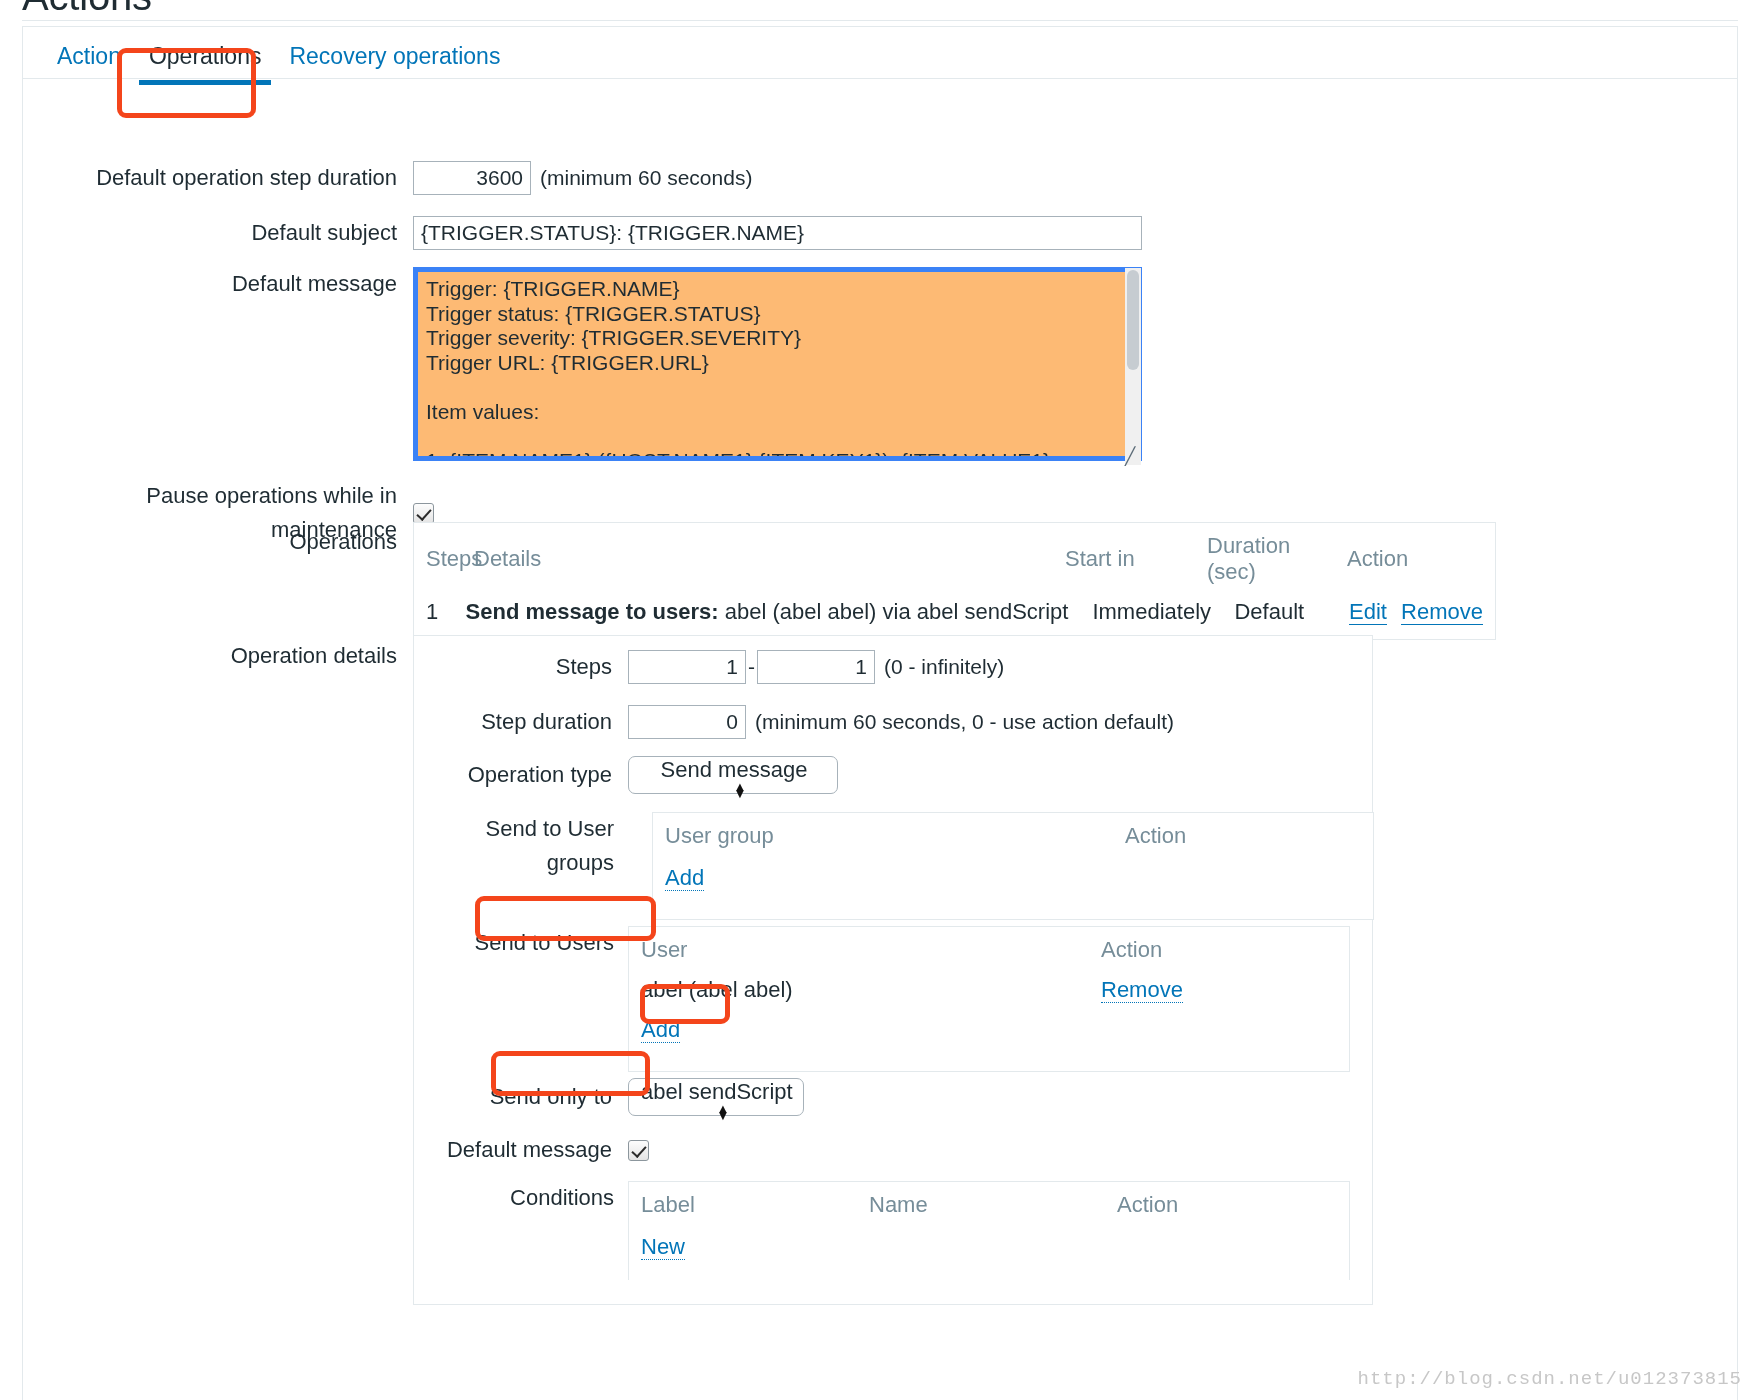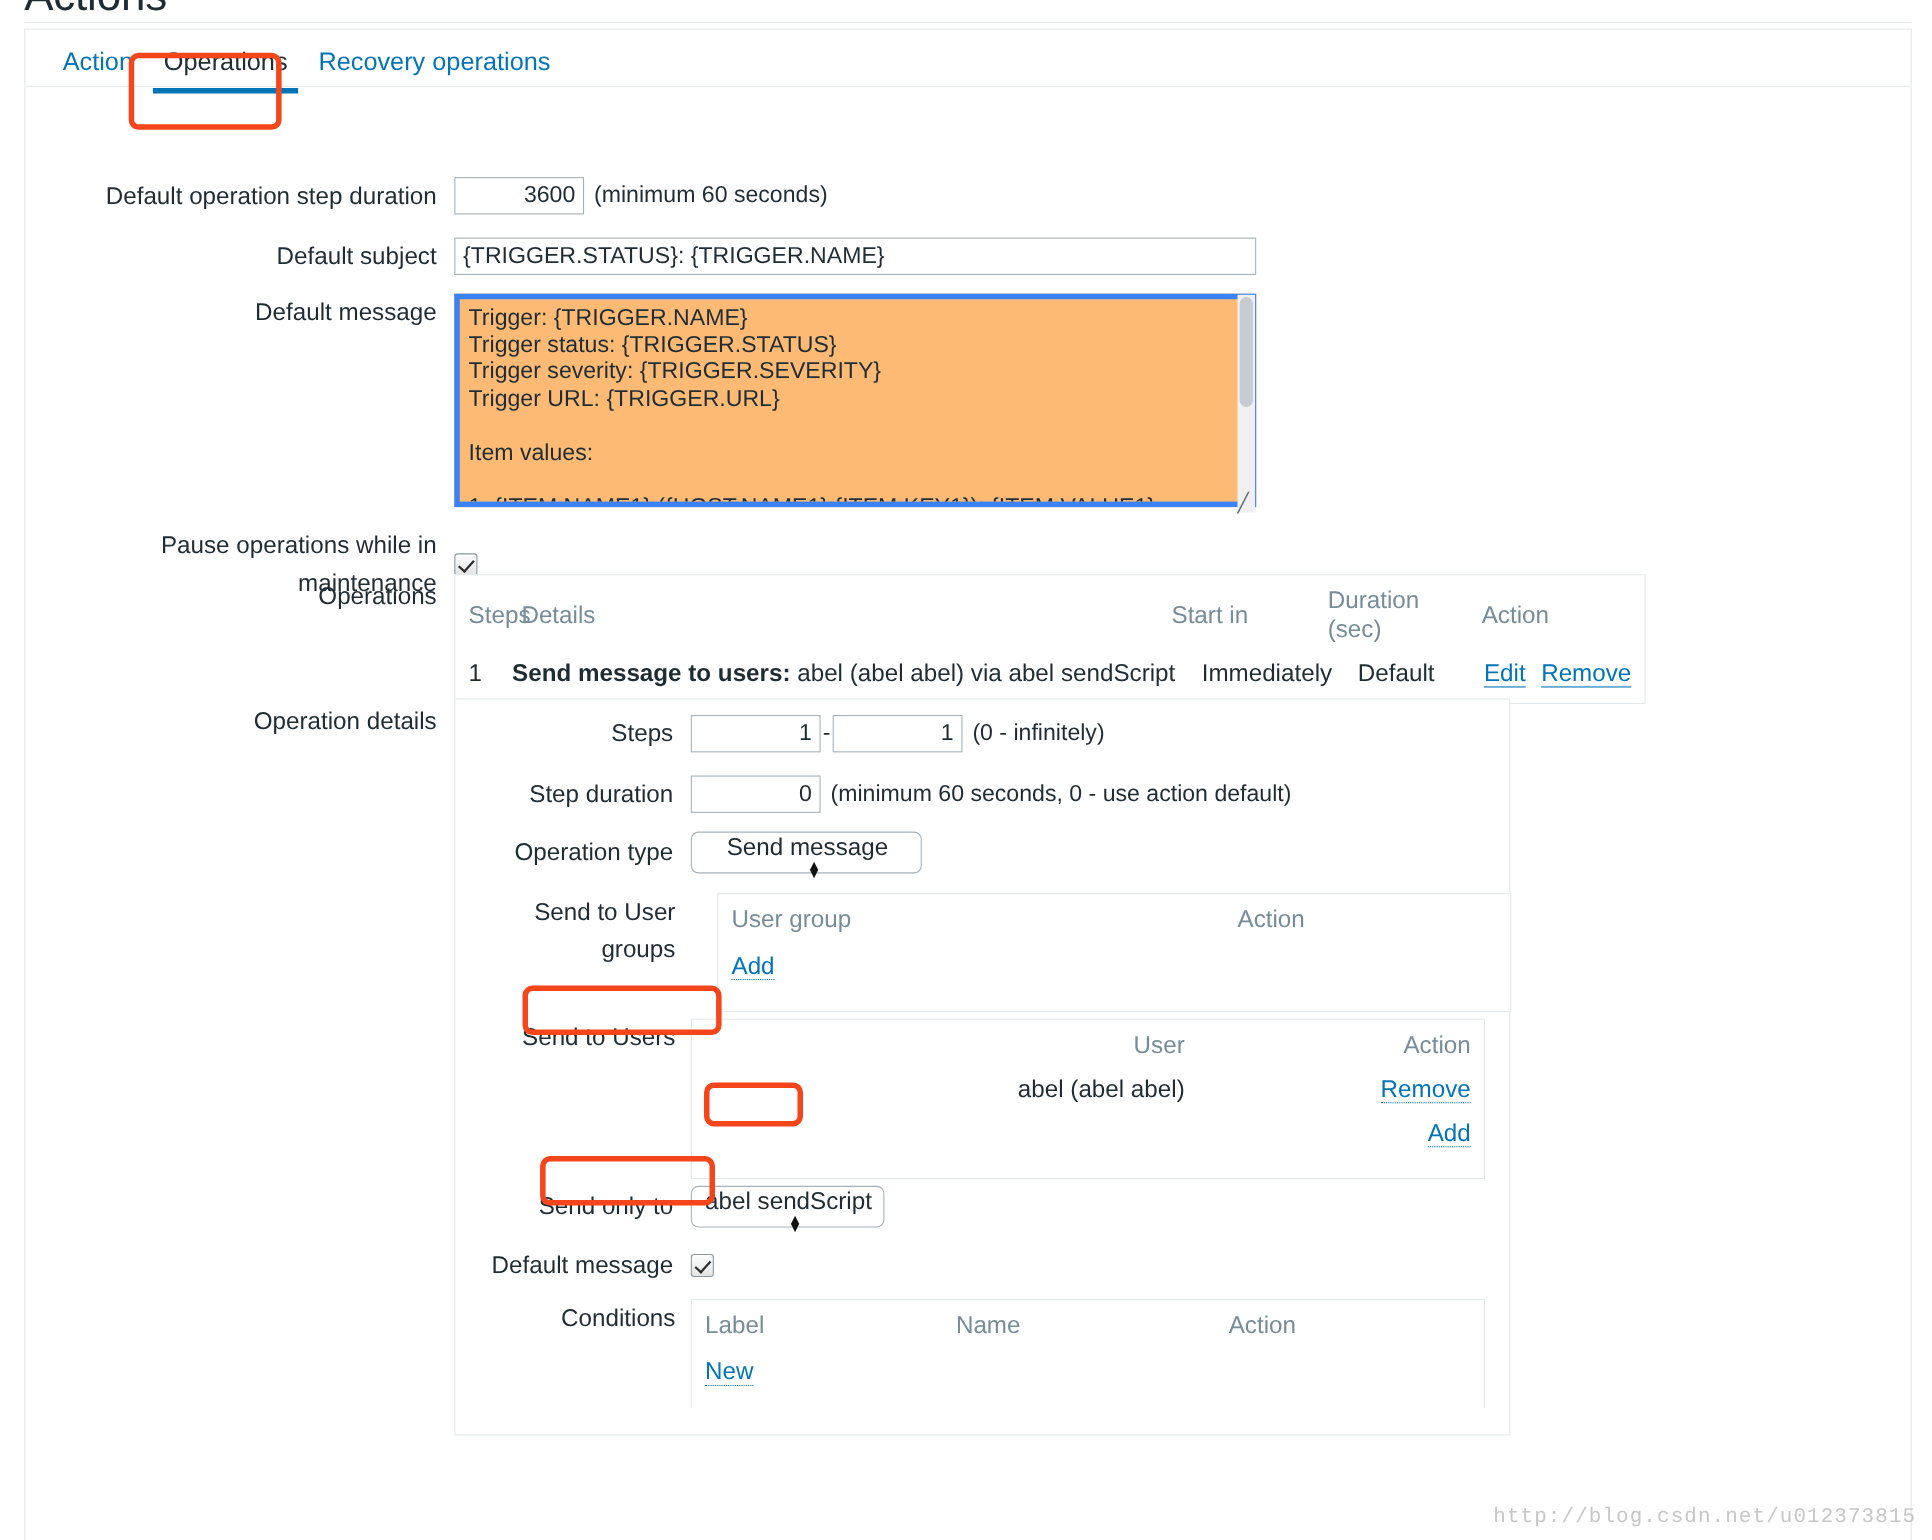--- a/index.html
+++ b/index.html
@@ -383,21 +383,21 @@
             <div class="tbl-row" style="padding:2px 0 22px 0;">
               <div class="td" style="flex:1;">
                 <a class="dotted">Add</a>
               </div>
             </div>
           </div>
         </div>
 
         <div class="row" style="position:absolute; left:0; top:290px; width:960px;">
           <div class="lbl" style="width:214px; padding-right:14px;">Send to Users</div>
-          <div class="tbl" style="width:722px;text-align:right;">
+          <div class="tbl" style="width:722px;">
             <div class="tbl-row">
               <div class="th" style="flex:1;">User</div>
               <div class="th" style="width:260px;">Action</div>
             </div>
             <div class="tbl-row">
               <div class="td" style="flex:1;">abel (abel abel)</div>
               <div class="td" style="width:260px;">
                 <a class="dotted">Remove</a>
               </div>
             </div>

